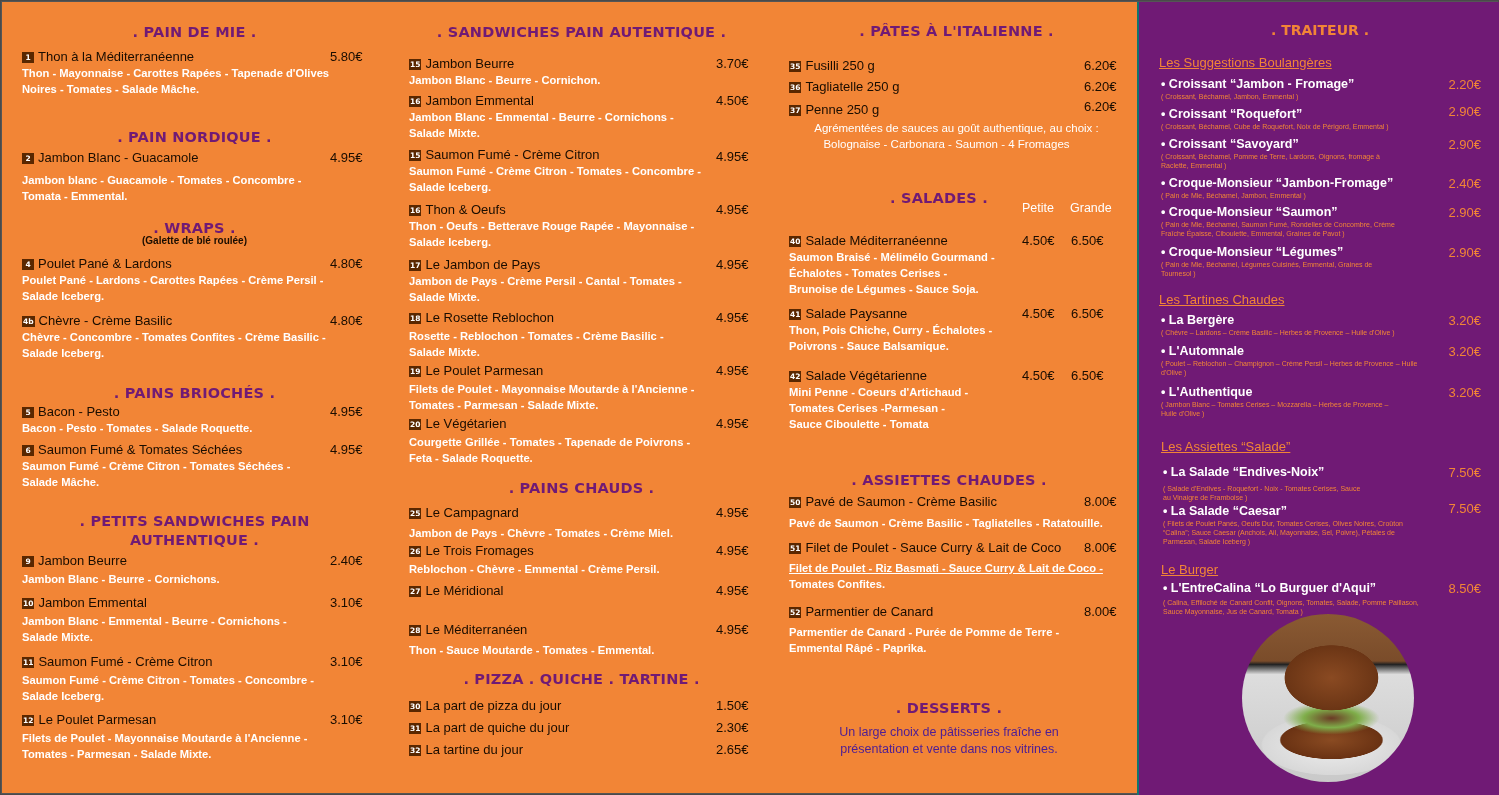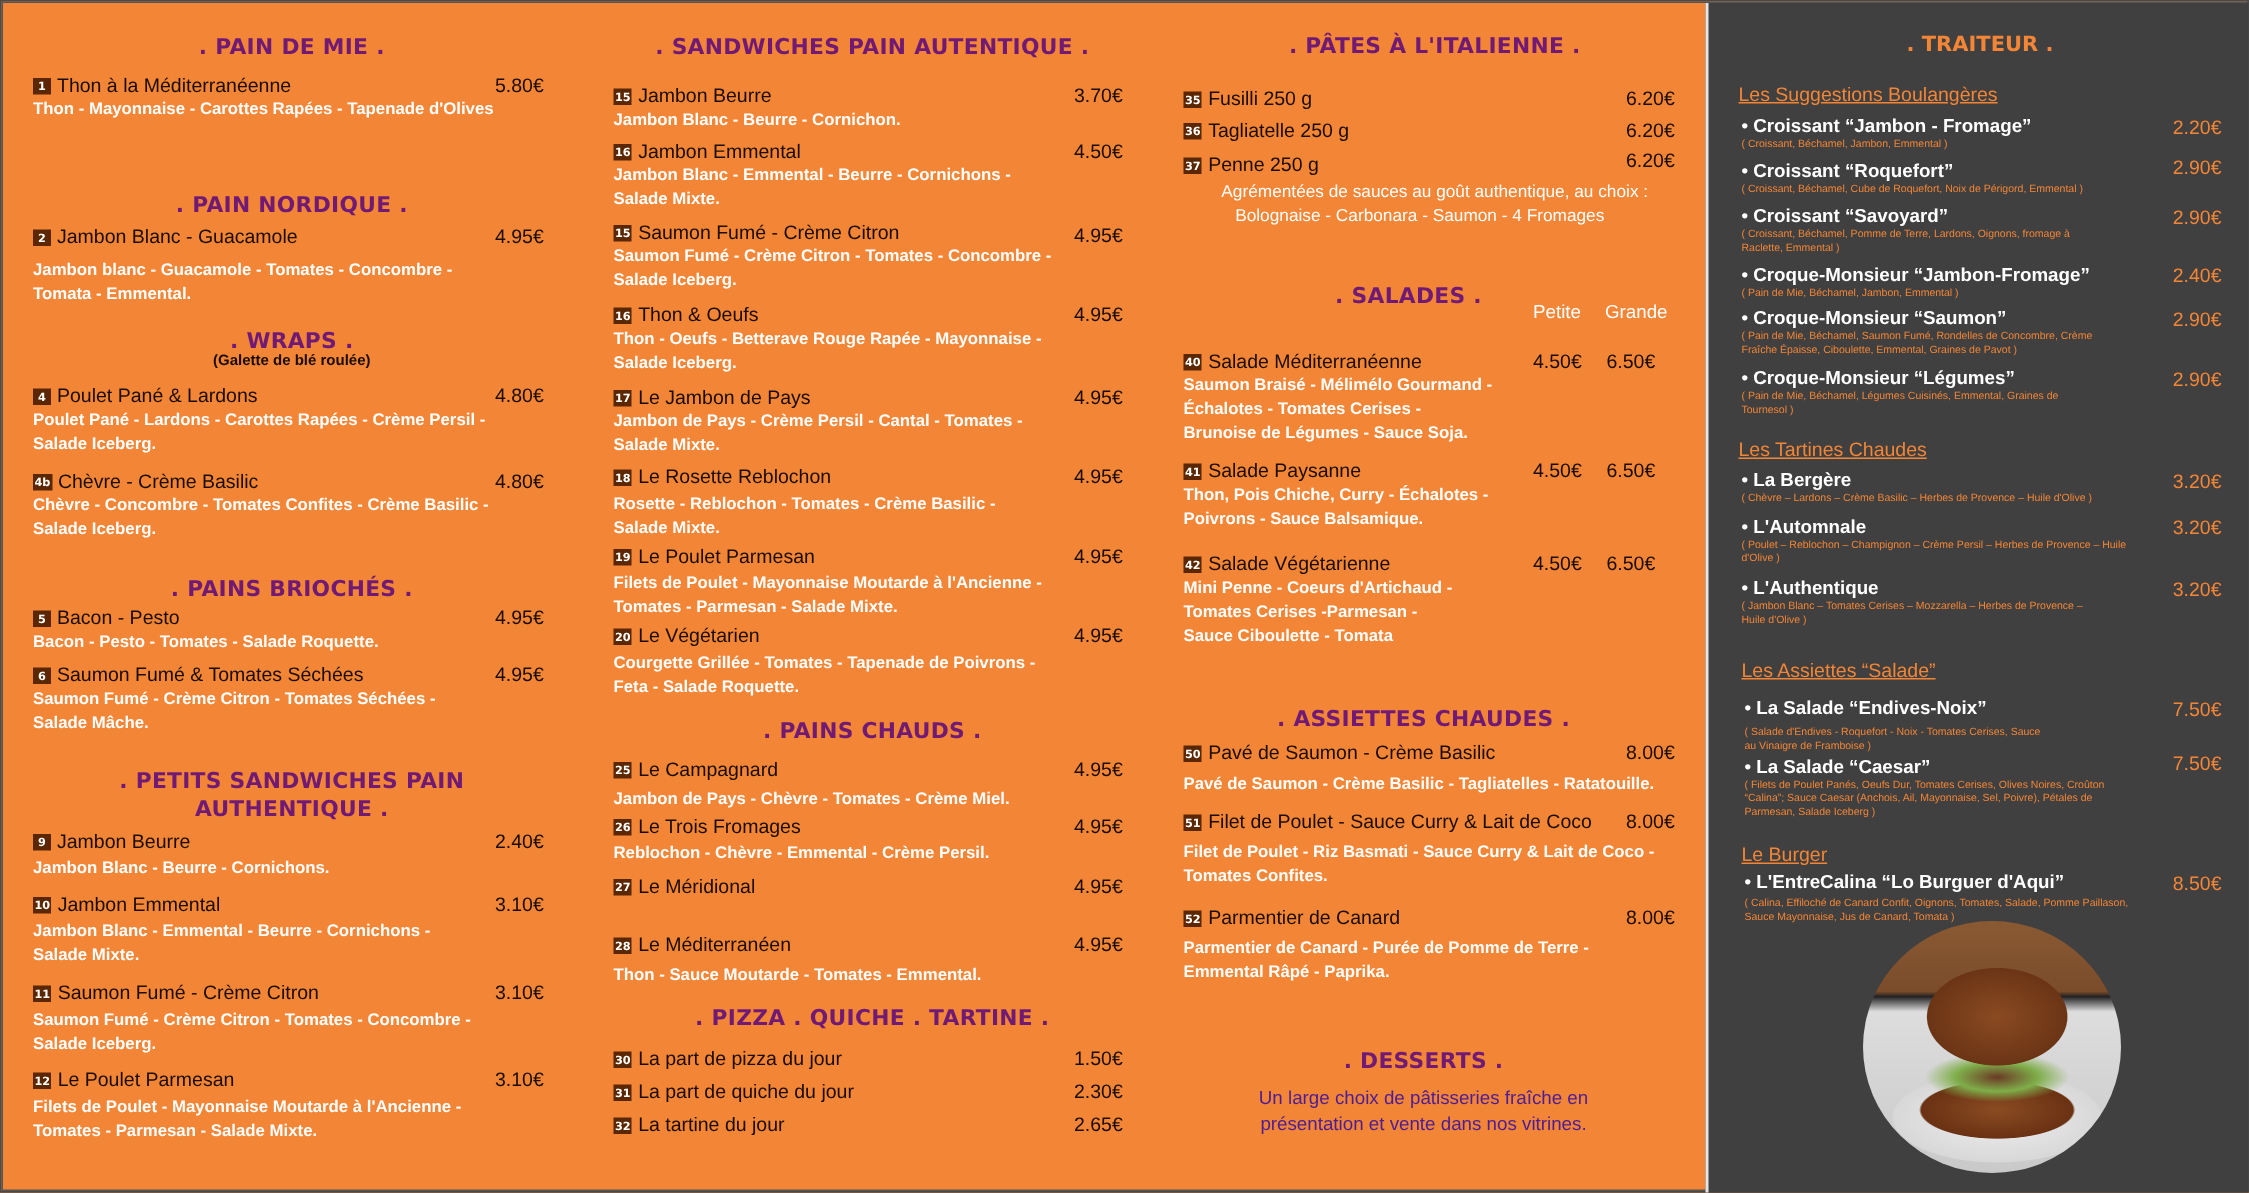--- a/index.html
+++ b/index.html
@@ -4,21 +4,21 @@
 <style>
   * { box-sizing: border-box; margin: 0; padding: 0; }
   html, body { width: 1499px; height: 795px; overflow: hidden; background: #4a4a4a; }
   body { font-family: "Liberation Sans", sans-serif; }
   .page {
     position: absolute; left: 1px; top: 1px; width: 1497px; height: 793px;
     background: #f28536; border: 1px solid #555;
   }
   .traiteur {
     position: absolute; left: 1135px; top: 0; width: 362px; height: 793px;
-    background: #404040; border-left: 2px solid #e5e5e5;
+    background: #701a75; border-left: 2px solid #0f766e;
   }
   .col { position: absolute; top: 0; }
   .section-title {
     font-family: "DejaVu Sans", sans-serif; font-weight: bold; font-size: 14.5px;
     color: #701a75; text-align: center; letter-spacing: 0.2px; line-height: 19px;
   }
   .subtitle { font-size: 10px; font-weight: bold; text-align: center; color: #1a0d00; line-height: 11px; }
   .item { position: absolute; }
   .item-head { display: flex; align-items: center; font-size: 13px; color: #1a0d00; line-height: 16px; white-space: nowrap; }
   .badge {
@@ -57,20 +57,21 @@
   <div class="col" style="left:20px;width:345px;">
     <div class="section-title" style="position:absolute;top:21px;left:0;width:345px;">. PAIN DE MIE .</div>
 
     <div class="item" style="top:47px;left:0;width:345px;">
       <div class="item-head">
           <span class="badge">1</span>
           <span>Thon à la Méditerranéenne</span>
         </div>
       <div class="price" style="top:0;left:308px;">5.80€</div>
       <div class="desc">Thon - Mayonnaise - Carottes Rapées - Tapenade d'Olives</div>
+      <div class="desc">Noires - Tomates - Salade Mâche.</div>
     </div>
 
     <div class="section-title" style="position:absolute;top:126px;left:0;width:345px;">. PAIN NORDIQUE .</div>
     <div class="item" style="top:148px;left:0;width:345px;">
       <div class="item-head">
           <span class="badge">2</span>
           <span>Jambon Blanc - Guacamole</span>
         </div>
       <div class="price" style="top:0;left:308px;">4.95€</div>
       <div class="desc" style="margin-top:6px;">Jambon blanc - Guacamole - Tomates - Concombre -</div>
@@ -362,21 +363,21 @@
         </div>
       <div class="price" style="top:0;left:295px;">8.00€</div>
       <div class="desc" style="margin-top:5px;">Pavé de Saumon - Crème Basilic - Tagliatelles - Ratatouille.</div>
     </div>
     <div class="item" style="top:538px;left:0;width:335px;">
       <div class="item-head">
           <span class="badge">51</span>
           <span>Filet de Poulet - Sauce Curry &amp; Lait de Coco</span>
         </div>
       <div class="price" style="top:0;left:295px;">8.00€</div>
-      <div class="desc" style="margin-top:4px;">Filet de Poulet - Riz Basmati - Sauce Curry &amp; Lait de Coco -</div>
+      <div class="desc" style="margin-top:4px;text-decoration:underline;">Filet de Poulet - Riz Basmati - Sauce Curry &amp; Lait de Coco -</div>
       <div class="desc">Tomates Confites.</div>
     </div>
     <div class="item" style="top:602px;left:0;width:335px;">
       <div class="item-head">
           <span class="badge">52</span>
           <span>Parmentier de Canard</span>
         </div>
       <div class="price" style="top:0;left:295px;">8.00€</div>
       <div class="desc" style="margin-top:4px;">Parmentier de Canard - Purée de Pomme de Terre -</div>
       <div class="desc">Emmental Râpé - Paprika.</div>

